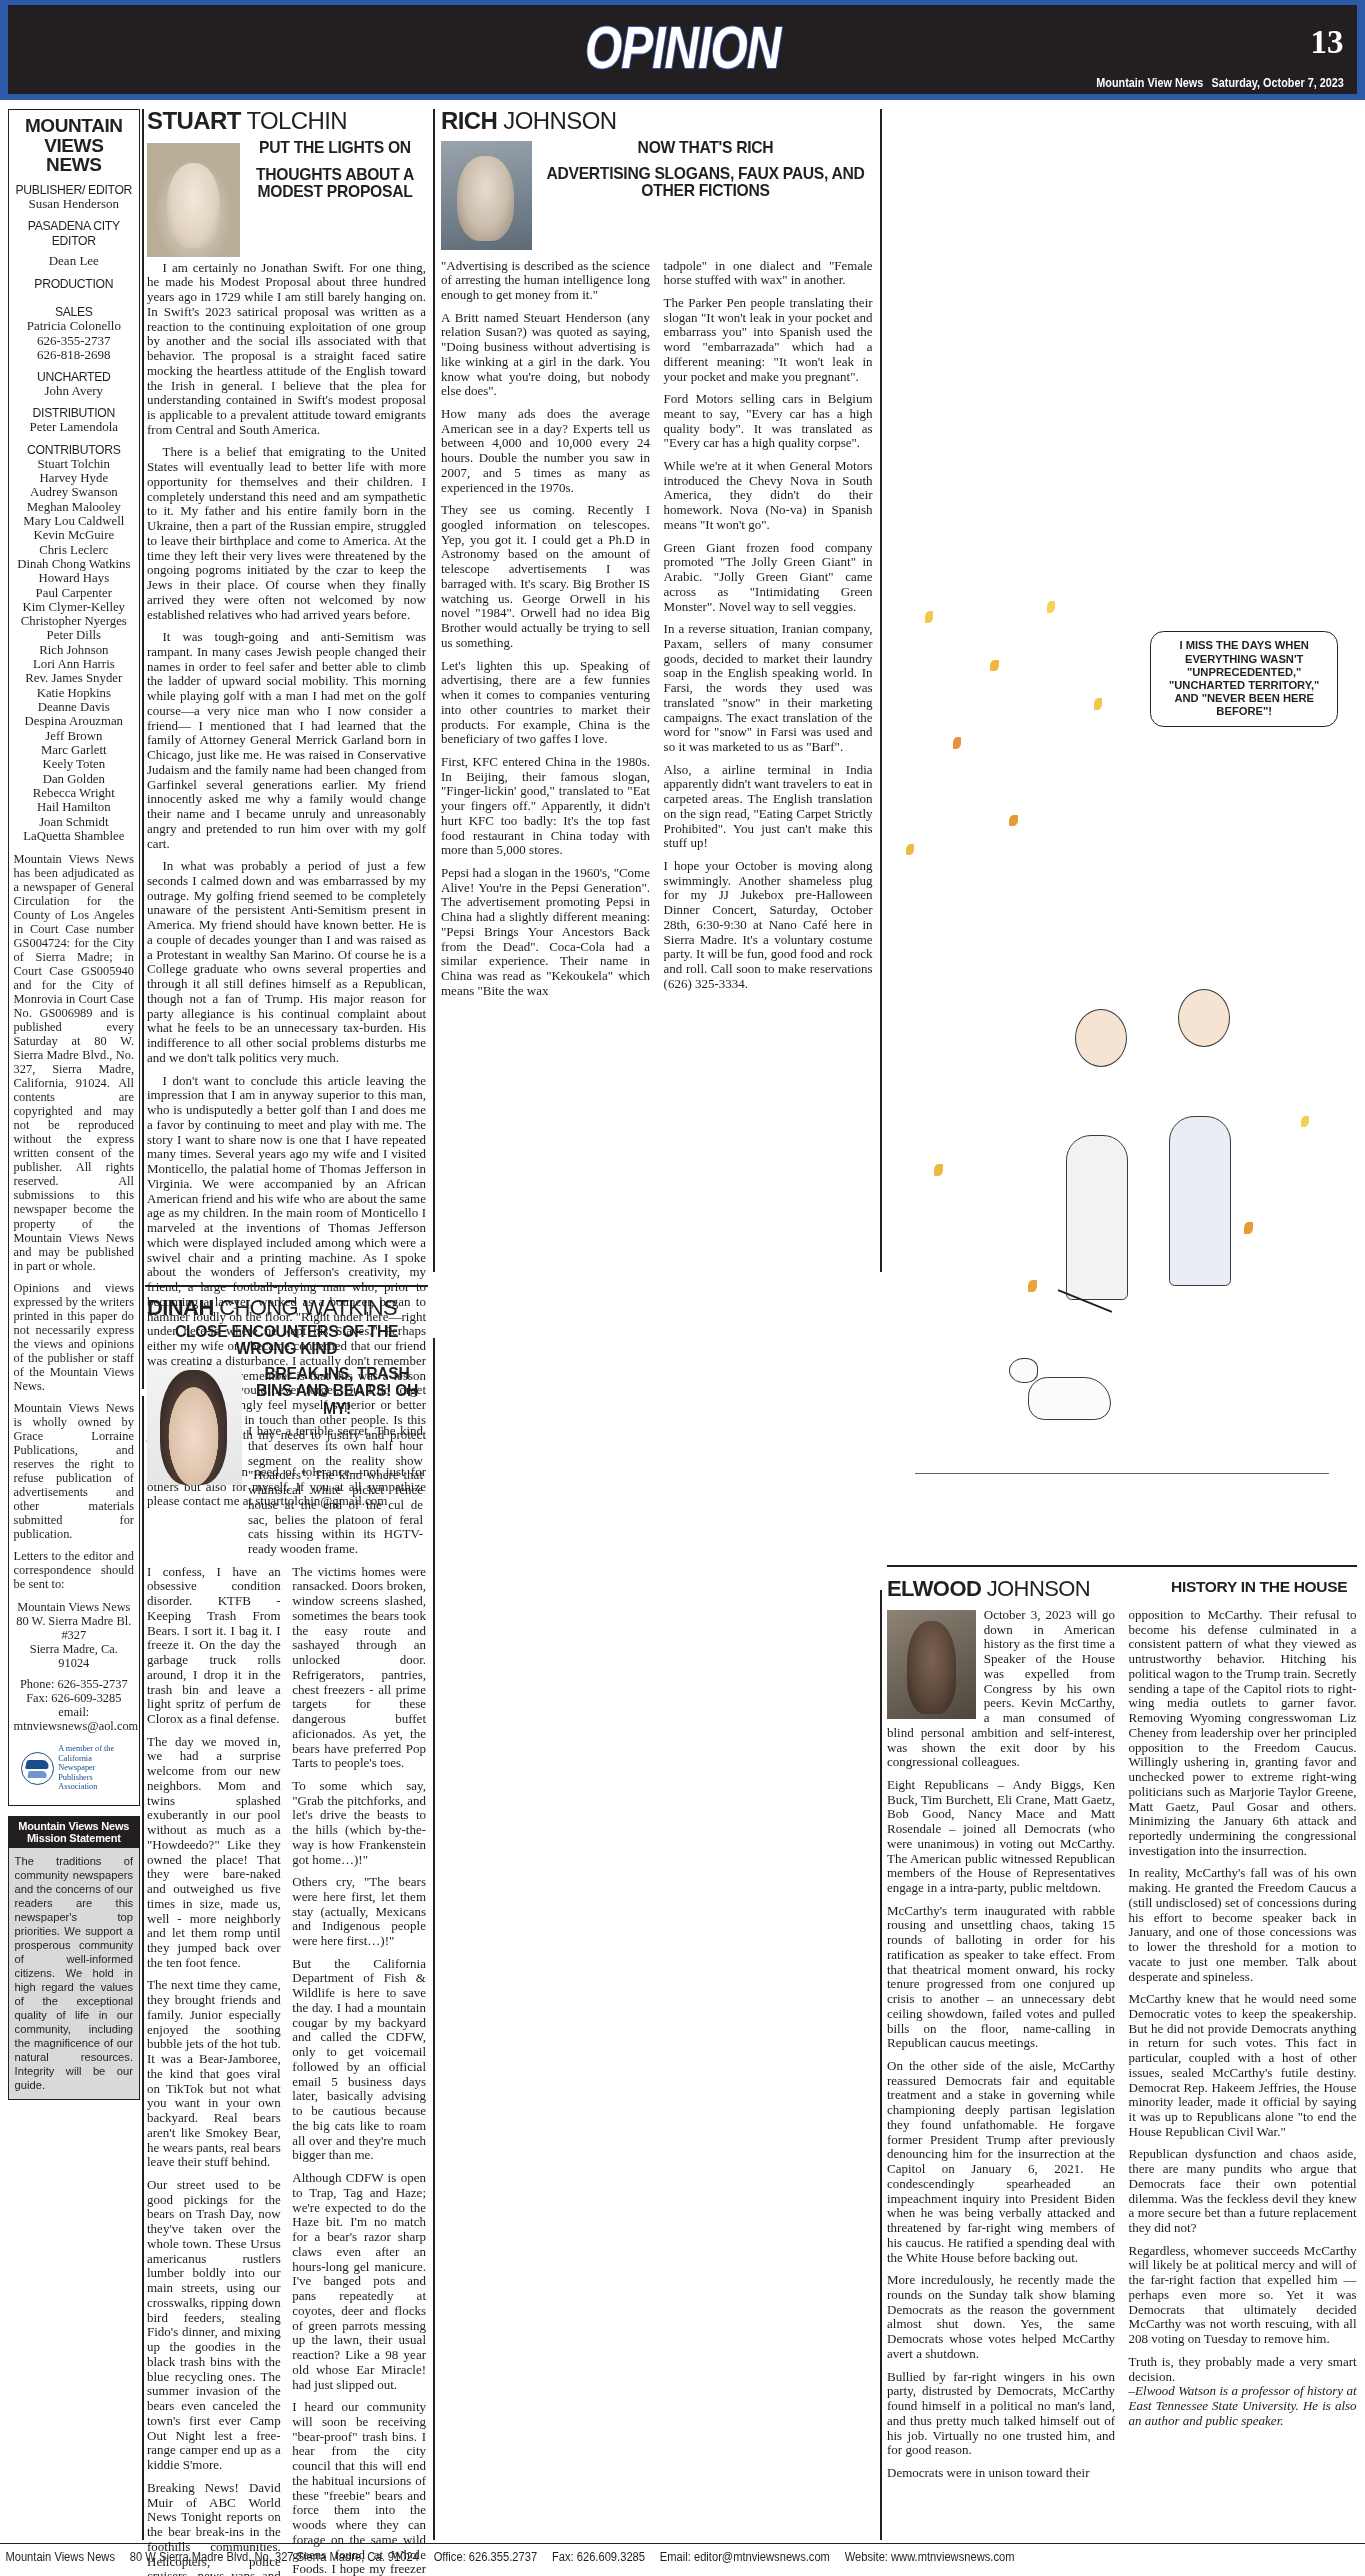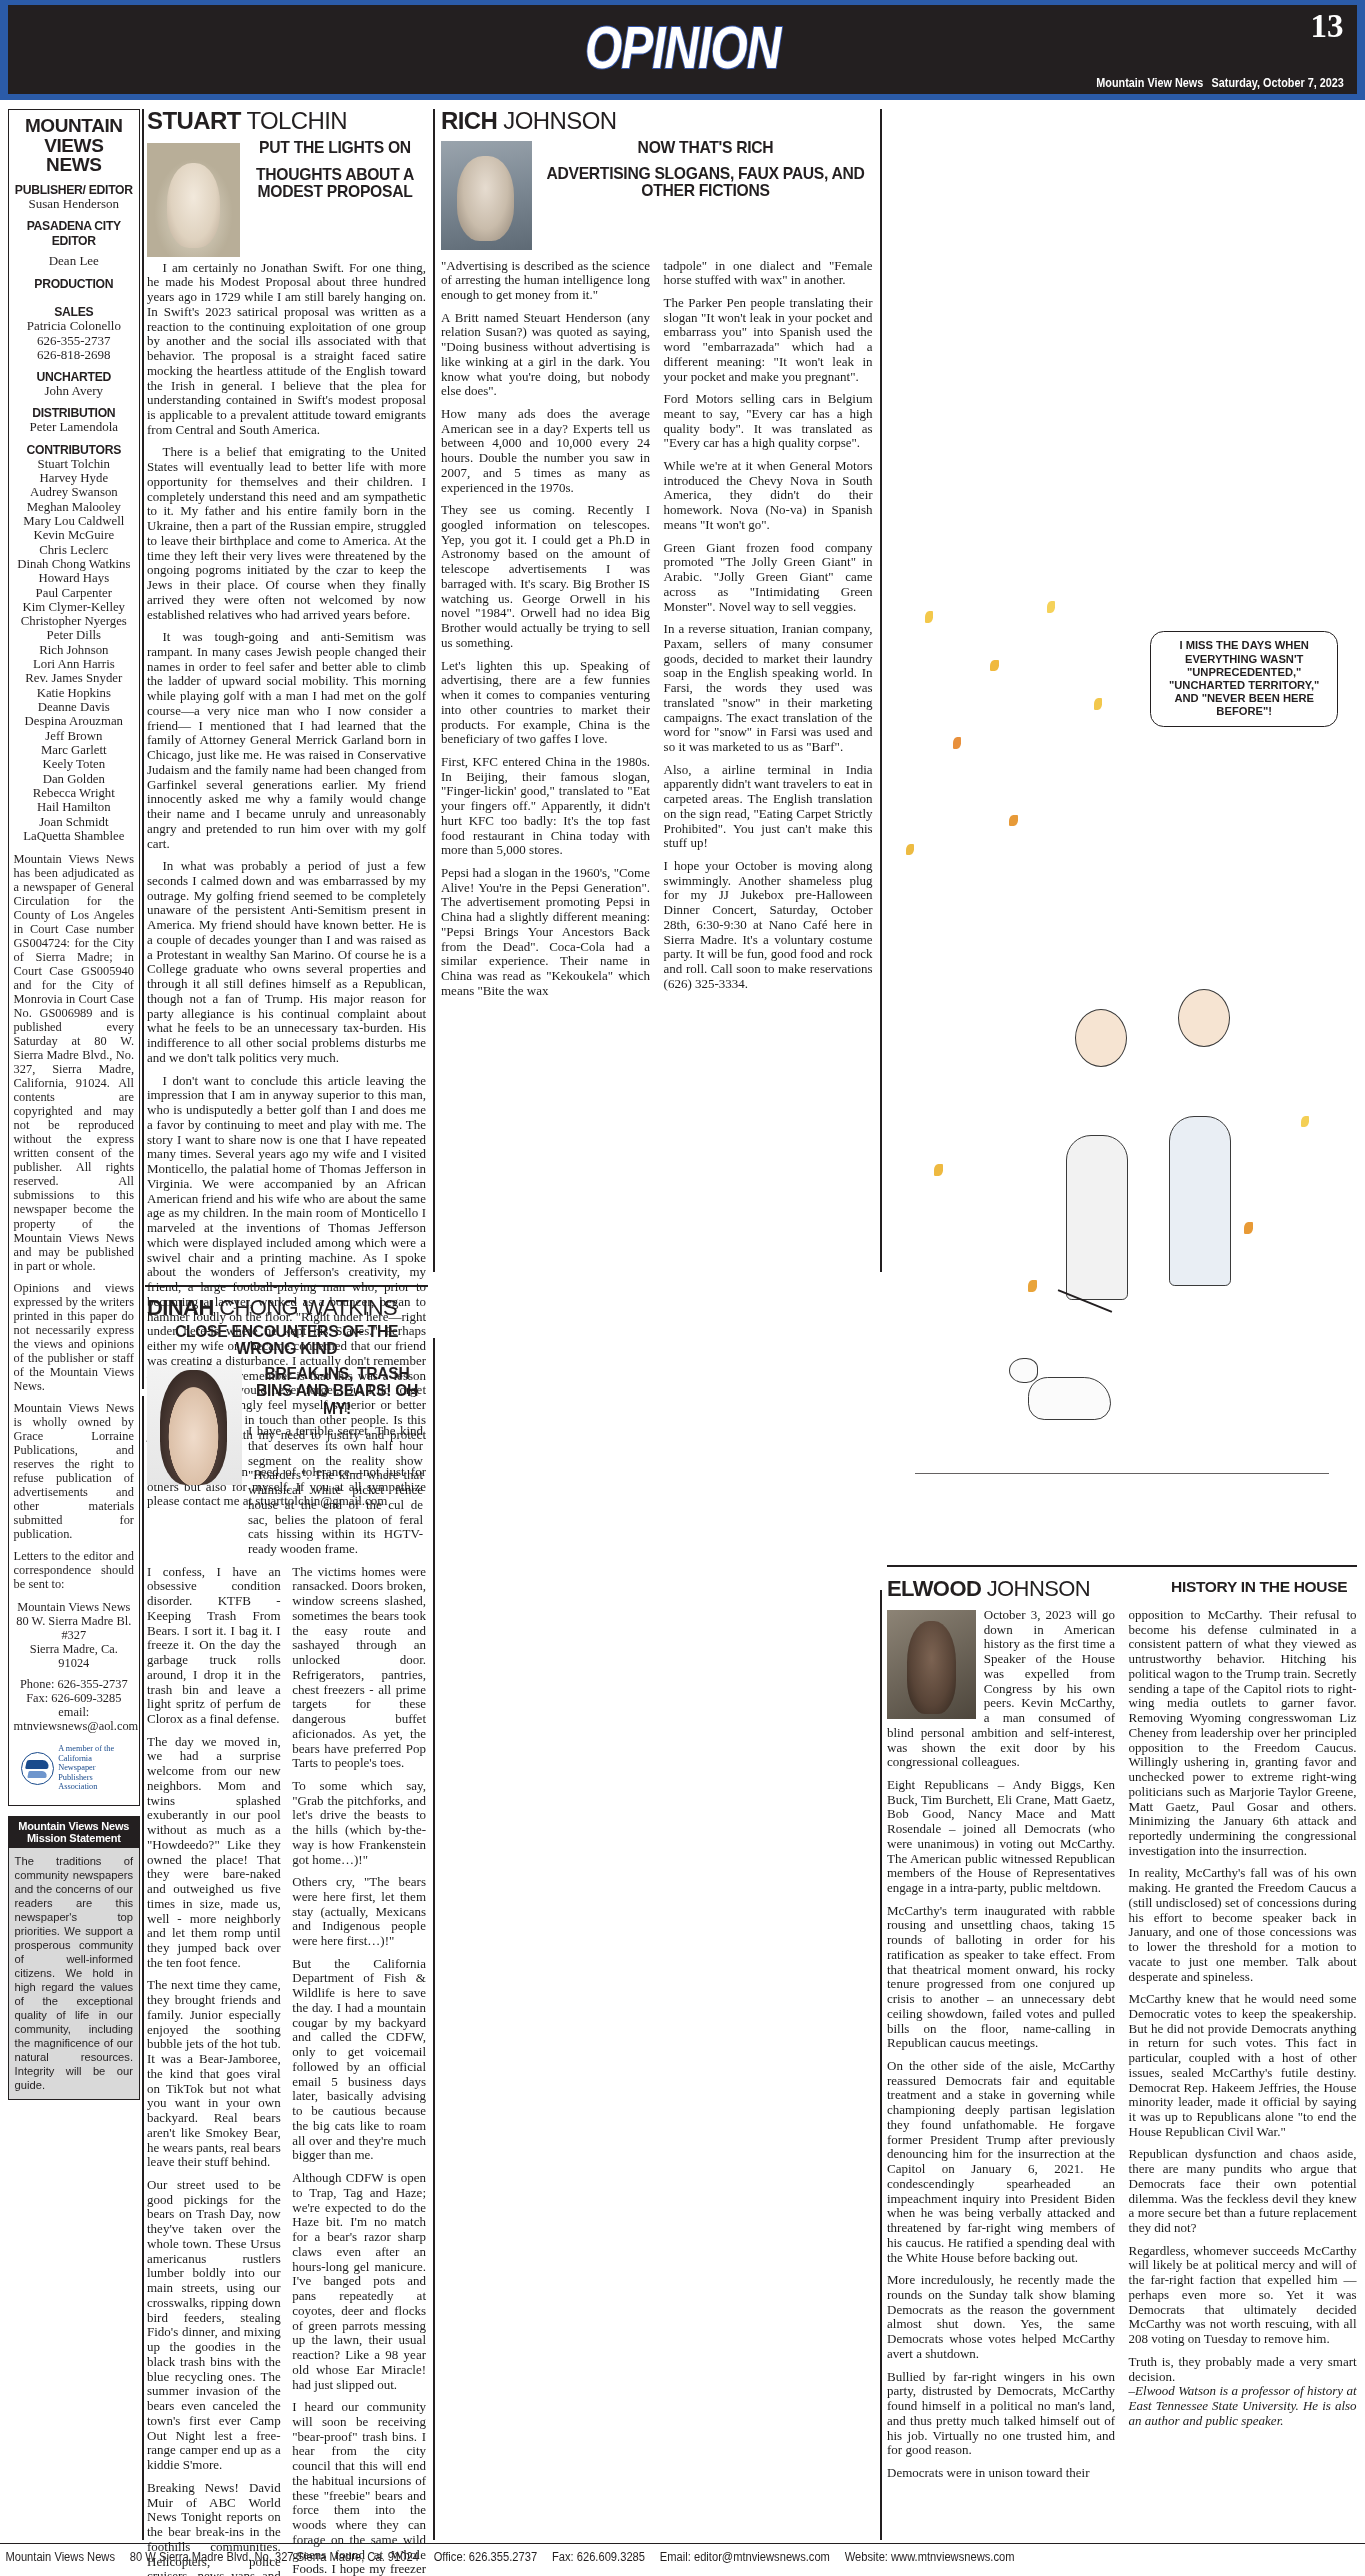--- a/index.html
+++ b/index.html
@@ -25,21 +25,21 @@
     font-family: "Liberation Sans", sans-serif;
     font-weight: bold; font-style: italic;
     font-size: 52px; letter-spacing: -1px;
     color: #ffffff;
     -webkit-text-stroke: 1.9px #3355aa;
     paint-order: stroke fill;
     transform: scaleY(1.15) scaleX(0.92);
     transform-origin: center top;
   }
   .banner-pageno {
-    position: absolute; right: 13.6px; top: 3px;
+    position: absolute; right: 13.6px; top: 19px;
     font-family: "Liberation Serif", serif;
     font-weight: bold; font-size: 33px; color: #ffffff;
   }
   .banner-meta {
     position: absolute; right: 13.6px; bottom: 3.9px;
     font-family: "Liberation Sans", sans-serif;
     font-weight: bold; font-size: 12.6px; color: #ffffff;
     transform: scaleX(0.86); transform-origin: right bottom;
     white-space: nowrap;
   }
@@ -58,21 +58,21 @@
   }
   .mh-logo {
     font-family: "Liberation Sans", sans-serif;
     font-weight: bold; font-size: 19px; line-height: 1.04;
     letter-spacing: -0.4px;
     color: #231f20;
     margin-bottom: 3.9px;
   }
   .mh-role {
     font-family: "Liberation Sans", sans-serif;
-    font-weight: bold; font-size: 12.2px; line-height: 1.06;
+    font-weight: normal; font-size: 12.2px; line-height: 1.06;
     letter-spacing: -0.3px; color: #231f20;
     margin-top: 8.7px;
   }
   .mh-role.tight { margin-top: 1.9px; }
   .mh-name {
     font-family: "Liberation Serif", serif;
     font-size: 13px; line-height: 1.12; color: #231f20;
   }
   .mh-list {
     font-family: "Liberation Serif", serif;

